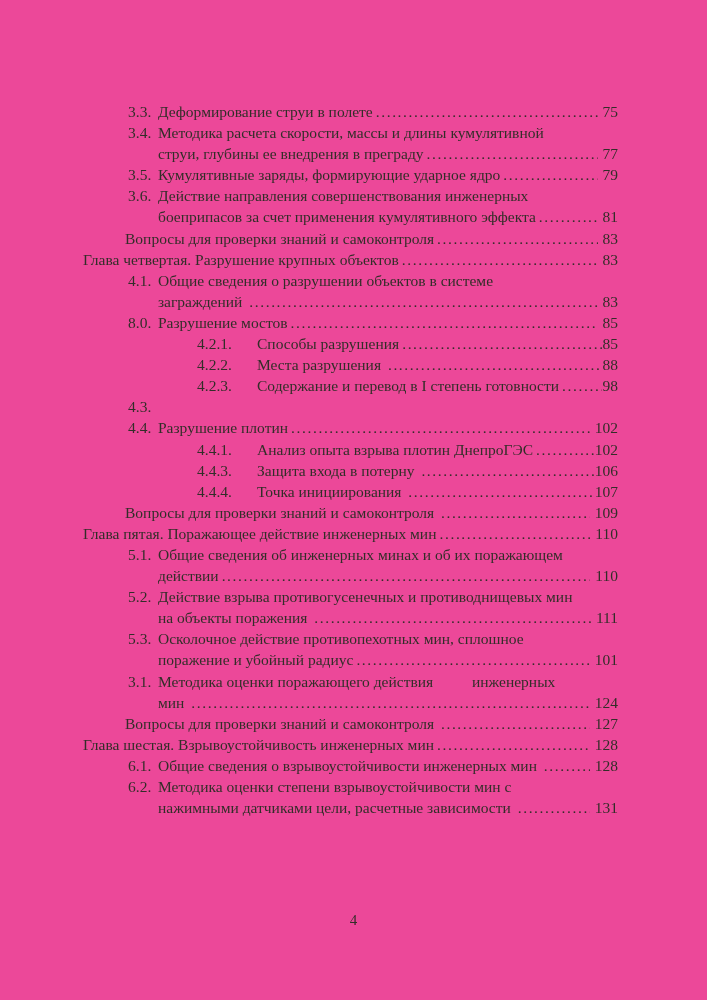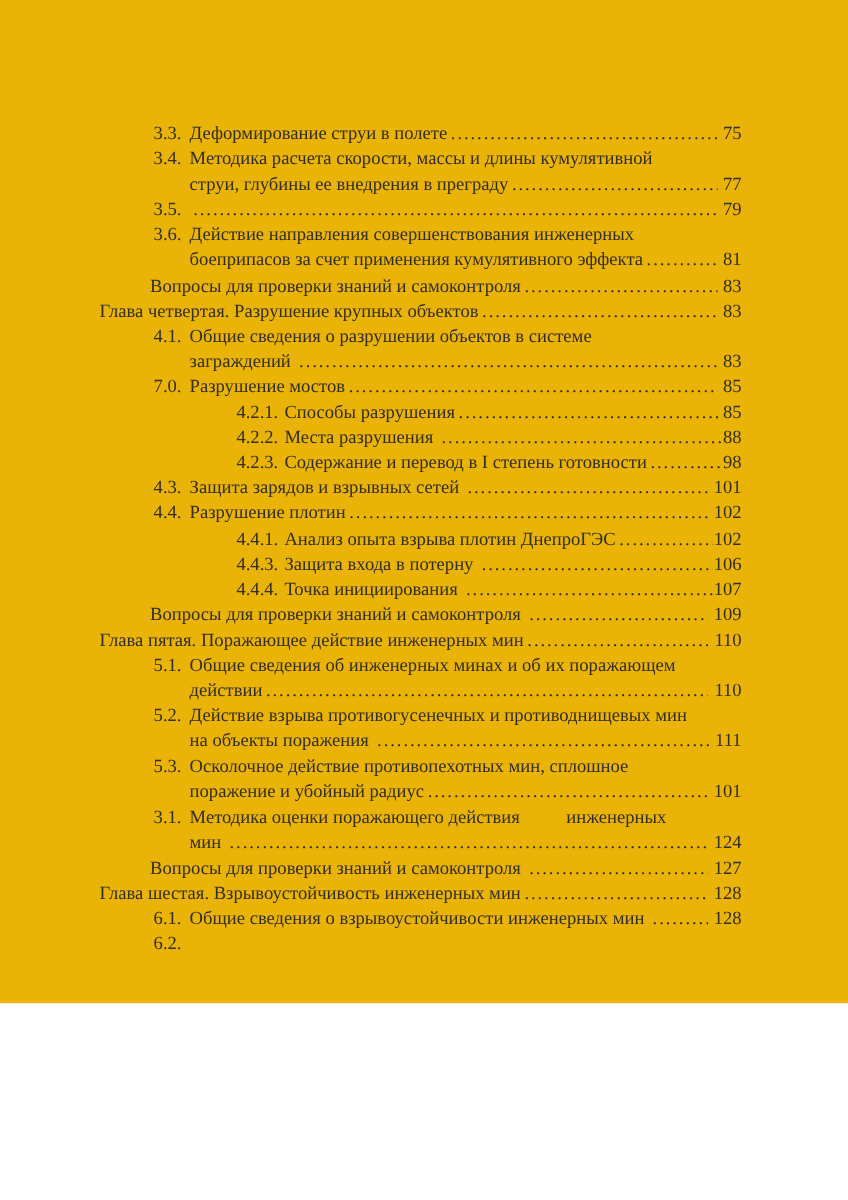--- a/index.html
+++ b/index.html
@@ -4,35 +4,35 @@
 <style>
   html, body { margin: 0; padding: 0; }
   body {
     width: 707px; height: 1000px;
     background: #ffffff;
     font-family: "Liberation Serif", "DejaVu Serif", serif;
     color: #332e29;
   }
   .page {
     position: relative;
-    width: 707px; height: 836px;
-    background: #eab308;
+    width: 707px; height: 1000px;
+    background: #ec4899;
     overflow: hidden;
   }
   .toc {
     position: absolute;
     left: 83px; right: 89px; top: 101px;
     font-size: 15.5px;
     line-height: 21.1px;
   }
   .entry { display: flex; }
   .entry .num { flex: 0 0 auto; }
   .entry.item { padding-left: 45px; }
   .entry.item .num { width: 30px; }
-  .entry.subitem { padding-left: 114px; }
+  .entry.subitem { padding-left: 114px; gap: 20px; }
   .entry.subitem .num { width: 40px; }
   .entry.questions { padding-left: 42px; }
   .entry .body { flex: 1 1 auto; min-width: 0; }
   .last-line { display: flex; align-items: flex-start; }
   .last-line .txt { flex: 0 0 auto; white-space: pre; }
   .leader {
     flex: 1 1 auto;
     overflow: hidden;
     white-space: nowrap;
     margin: 0 5px 0 3px;
@@ -74,20 +74,21 @@
             <span class="txt">струи, глубины ее внедрения в преграду</span>
             <span class="leader"></span>
             <span class="pg">77</span>
           </div>
         </div>
       </div>
       <div class="entry item">
         <span class="num">3.5.</span>
         <div class="body">
           <div class="last-line">
+            <span class="txt">Кумулятивные заряды, формирующие ударное ядро</span>
             <span class="leader"></span>
             <span class="pg">79</span>
           </div>
         </div>
       </div>
       <div class="entry item">
         <span class="num">3.6.</span>
         <div class="body">
           <div class="pre-line">Действие направления совершенствования инженерных</div>
           <div class="last-line">
@@ -120,21 +121,21 @@
         <div class="body">
           <div class="pre-line">Общие сведения о разрушении объектов в системе</div>
           <div class="last-line">
             <span class="txt">заграждений </span>
             <span class="leader"></span>
             <span class="pg">83</span>
           </div>
         </div>
       </div>
       <div class="entry item">
-        <span class="num">7.0.</span>
+        <span class="num">8.0.</span>
         <div class="body">
           <div class="last-line">
             <span class="txt">Разрушение мостов</span>
             <span class="leader"></span>
             <span class="pg">85</span>
           </div>
         </div>
       </div>
       <div class="entry subitem">
         <span class="num">4.2.1.</span>
@@ -161,156 +162,157 @@
         <div class="body">
           <div class="last-line">
             <span class="txt">Содержание и перевод в I степень готовности</span>
             <span class="leader"></span>
             <span class="pg">98</span>
           </div>
         </div>
       </div>
       <div class="entry item">
         <span class="num">4.3.</span>
-        <div class="body">
-          <div class="last-line">
-            <span class="txt">Защита зарядов и взрывных сетей </span>
+      </div>
+      <div class="entry item">
+        <span class="num">4.4.</span>
+        <div class="body">
+          <div class="last-line">
+            <span class="txt">Разрушение плотин</span>
+            <span class="leader"></span>
+            <span class="pg">102</span>
+          </div>
+        </div>
+      </div>
+      <div class="entry subitem">
+        <span class="num">4.4.1.</span>
+        <div class="body">
+          <div class="last-line">
+            <span class="txt">Анализ опыта взрыва плотин ДнепроГЭС</span>
+            <span class="leader"></span>
+            <span class="pg">102</span>
+          </div>
+        </div>
+      </div>
+      <div class="entry subitem">
+        <span class="num">4.4.3.</span>
+        <div class="body">
+          <div class="last-line">
+            <span class="txt">Защита входа в потерну </span>
+            <span class="leader"></span>
+            <span class="pg">106</span>
+          </div>
+        </div>
+      </div>
+      <div class="entry subitem">
+        <span class="num">4.4.4.</span>
+        <div class="body">
+          <div class="last-line">
+            <span class="txt">Точка инициирования </span>
+            <span class="leader"></span>
+            <span class="pg">107</span>
+          </div>
+        </div>
+      </div>
+      <div class="entry questions">
+        <div class="body">
+          <div class="last-line">
+            <span class="txt">Вопросы для проверки знаний и самоконтроля </span>
+            <span class="leader"></span>
+            <span class="pg">109</span>
+          </div>
+        </div>
+      </div>
+      <div class="entry chapter">
+        <div class="body">
+          <div class="last-line">
+            <span class="txt">Глава пятая. Поражающее действие инженерных мин</span>
+            <span class="leader"></span>
+            <span class="pg">110</span>
+          </div>
+        </div>
+      </div>
+      <div class="entry item">
+        <span class="num">5.1.</span>
+        <div class="body">
+          <div class="pre-line">Общие сведения об инженерных минах и об их поражающем</div>
+          <div class="last-line">
+            <span class="txt">действии</span>
+            <span class="leader"></span>
+            <span class="pg">110</span>
+          </div>
+        </div>
+      </div>
+      <div class="entry item">
+        <span class="num">5.2.</span>
+        <div class="body">
+          <div class="pre-line">Действие взрыва противогусенечных и противоднищевых мин</div>
+          <div class="last-line">
+            <span class="txt">на объекты поражения </span>
+            <span class="leader"></span>
+            <span class="pg">111</span>
+          </div>
+        </div>
+      </div>
+      <div class="entry item">
+        <span class="num">5.3.</span>
+        <div class="body">
+          <div class="pre-line">Осколочное действие противопехотных мин, сплошное</div>
+          <div class="last-line">
+            <span class="txt">поражение и убойный радиус</span>
             <span class="leader"></span>
             <span class="pg">101</span>
           </div>
         </div>
       </div>
       <div class="entry item">
-        <span class="num">4.4.</span>
-        <div class="body">
-          <div class="last-line">
-            <span class="txt">Разрушение плотин</span>
-            <span class="leader"></span>
-            <span class="pg">102</span>
-          </div>
-        </div>
-      </div>
-      <div class="entry subitem">
-        <span class="num">4.4.1.</span>
-        <div class="body">
-          <div class="last-line">
-            <span class="txt">Анализ опыта взрыва плотин ДнепроГЭС</span>
-            <span class="leader"></span>
-            <span class="pg">102</span>
-          </div>
-        </div>
-      </div>
-      <div class="entry subitem">
-        <span class="num">4.4.3.</span>
-        <div class="body">
-          <div class="last-line">
-            <span class="txt">Защита входа в потерну </span>
-            <span class="leader"></span>
-            <span class="pg">106</span>
-          </div>
-        </div>
-      </div>
-      <div class="entry subitem">
-        <span class="num">4.4.4.</span>
-        <div class="body">
-          <div class="last-line">
-            <span class="txt">Точка инициирования </span>
-            <span class="leader"></span>
-            <span class="pg">107</span>
+        <span class="num">3.1.</span>
+        <div class="body">
+          <div class="pre-line">Методика оценки поражающего действия &nbsp;&nbsp;&nbsp;&nbsp;&nbsp;&nbsp;&nbsp;&nbsp; инженерных</div>
+          <div class="last-line">
+            <span class="txt">мин </span>
+            <span class="leader"></span>
+            <span class="pg">124</span>
           </div>
         </div>
       </div>
       <div class="entry questions">
         <div class="body">
           <div class="last-line">
             <span class="txt">Вопросы для проверки знаний и самоконтроля </span>
             <span class="leader"></span>
-            <span class="pg">109</span>
+            <span class="pg">127</span>
           </div>
         </div>
       </div>
       <div class="entry chapter">
         <div class="body">
           <div class="last-line">
-            <span class="txt">Глава пятая. Поражающее действие инженерных мин</span>
-            <span class="leader"></span>
-            <span class="pg">110</span>
-          </div>
-        </div>
-      </div>
-      <div class="entry item">
-        <span class="num">5.1.</span>
-        <div class="body">
-          <div class="pre-line">Общие сведения об инженерных минах и об их поражающем</div>
-          <div class="last-line">
-            <span class="txt">действии</span>
-            <span class="leader"></span>
-            <span class="pg">110</span>
-          </div>
-        </div>
-      </div>
-      <div class="entry item">
-        <span class="num">5.2.</span>
-        <div class="body">
-          <div class="pre-line">Действие взрыва противогусенечных и противоднищевых мин</div>
-          <div class="last-line">
-            <span class="txt">на объекты поражения </span>
-            <span class="leader"></span>
-            <span class="pg">111</span>
-          </div>
-        </div>
-      </div>
-      <div class="entry item">
-        <span class="num">5.3.</span>
-        <div class="body">
-          <div class="pre-line">Осколочное действие противопехотных мин, сплошное</div>
-          <div class="last-line">
-            <span class="txt">поражение и убойный радиус</span>
-            <span class="leader"></span>
-            <span class="pg">101</span>
-          </div>
-        </div>
-      </div>
-      <div class="entry item">
-        <span class="num">3.1.</span>
-        <div class="body">
-          <div class="pre-line">Методика оценки поражающего действия &nbsp;&nbsp;&nbsp;&nbsp;&nbsp;&nbsp;&nbsp;&nbsp; инженерных</div>
-          <div class="last-line">
-            <span class="txt">мин </span>
-            <span class="leader"></span>
-            <span class="pg">124</span>
-          </div>
-        </div>
-      </div>
-      <div class="entry questions">
-        <div class="body">
-          <div class="last-line">
-            <span class="txt">Вопросы для проверки знаний и самоконтроля </span>
-            <span class="leader"></span>
-            <span class="pg">127</span>
-          </div>
-        </div>
-      </div>
-      <div class="entry chapter">
-        <div class="body">
-          <div class="last-line">
             <span class="txt">Глава шестая. Взрывоустойчивость инженерных мин</span>
             <span class="leader"></span>
             <span class="pg">128</span>
           </div>
         </div>
       </div>
       <div class="entry item">
         <span class="num">6.1.</span>
         <div class="body">
           <div class="last-line">
             <span class="txt">Общие сведения о взрывоустойчивости инженерных мин </span>
             <span class="leader"></span>
             <span class="pg">128</span>
           </div>
         </div>
       </div>
       <div class="entry item">
         <span class="num">6.2.</span>
+        <div class="body">
+          <div class="pre-line">Методика оценки степени взрывоустойчивости мин с</div>
+          <div class="last-line">
+            <span class="txt">нажимными датчиками цели, расчетные зависимости </span>
+            <span class="leader"></span>
+            <span class="pg">131</span>
+          </div>
+        </div>
       </div>
     </div>
   <div class="footer">4</div>
 </div>
 
 </body></html>

